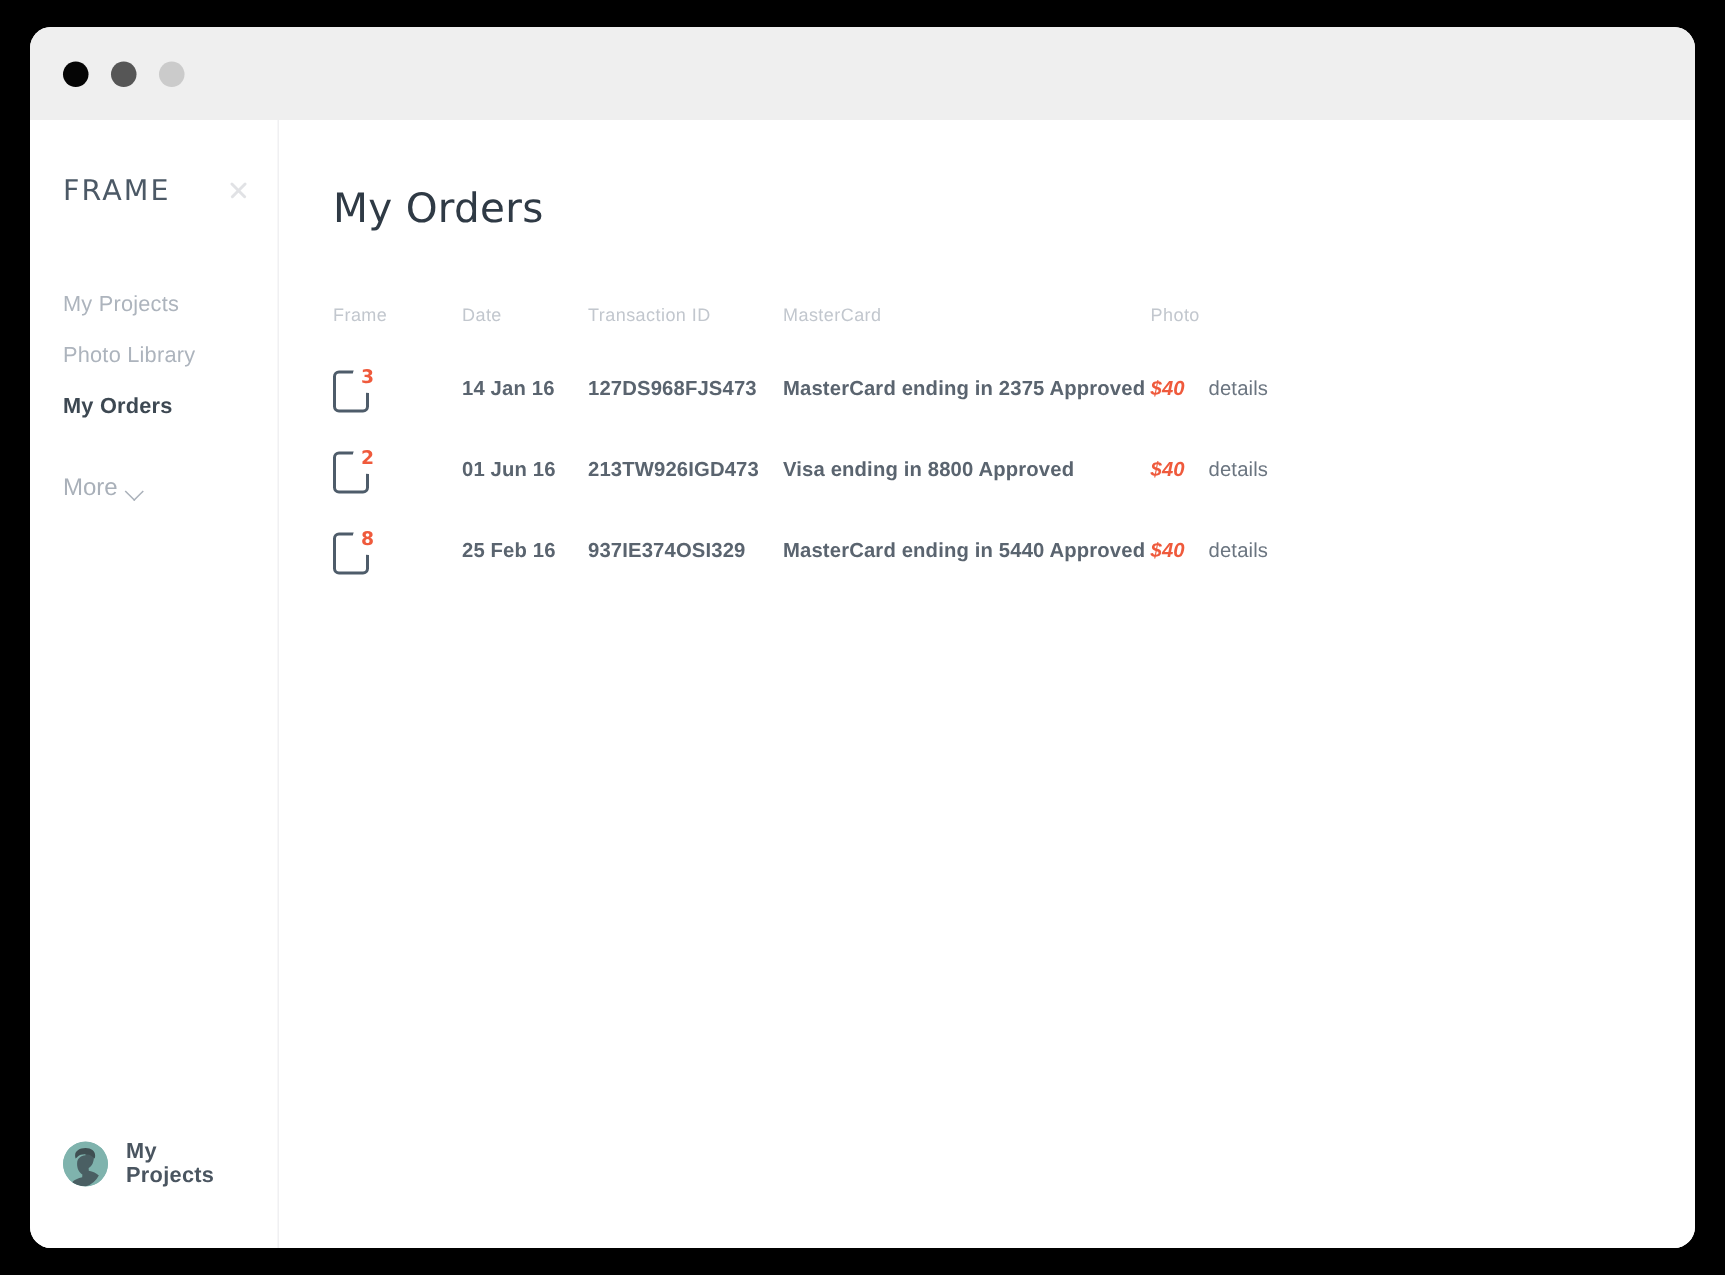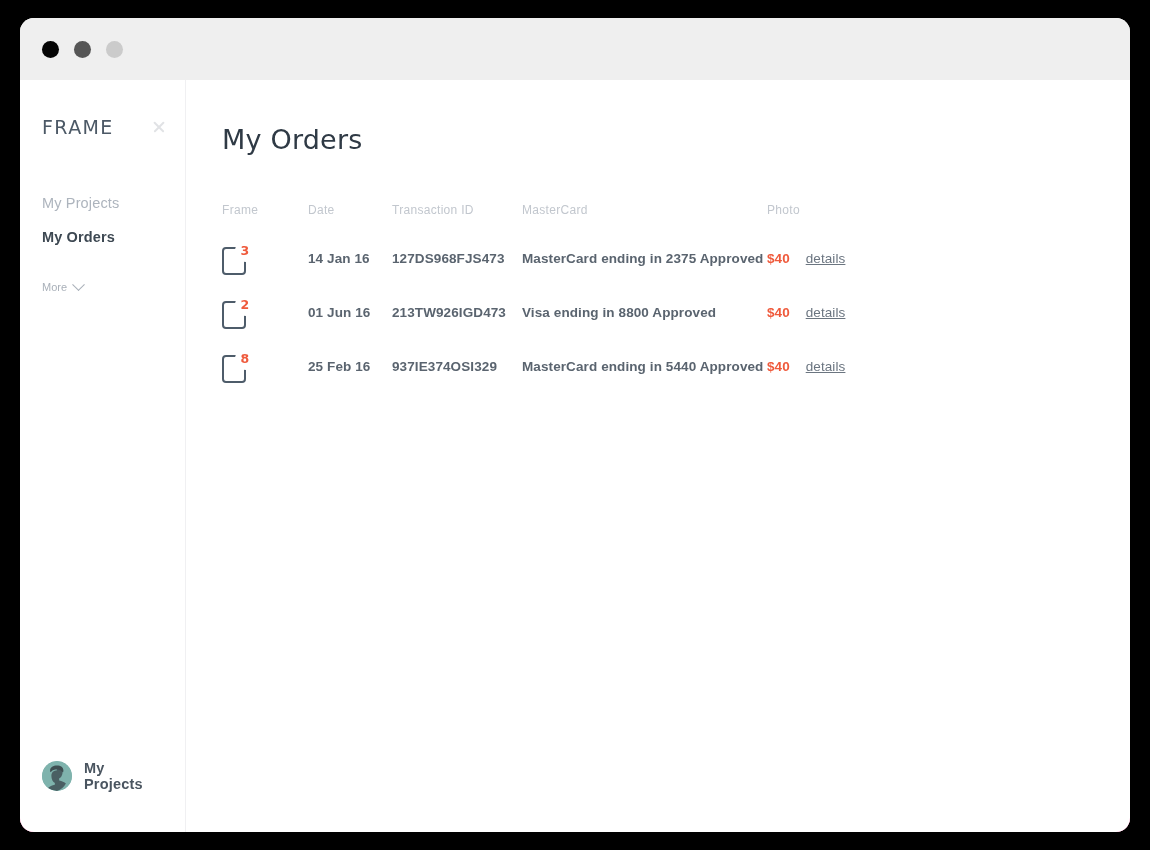--- a/index.html
+++ b/index.html
@@ -46,20 +46,21 @@
   .win-dot.close    { background: #050505; }
   .win-dot.minimize { background: #565656; }
   .win-dot.zoom     { background: #cbcbcb; }
 
   
   #window-body {
     flex: 1 1 auto;
     display: flex;
     min-height: 0;
     background: #ec4899;
+    border-radius: 30px;
   }
 
   
   #sidebar {
     width: 166px;
     flex: 0 0 166px;
     background: #ffffff;
     border-right: 1px solid #f0f0f2;
     position: relative;
     display: flex;
@@ -118,22 +119,22 @@
   .nav-item.active {
     color: #3d4852;
     font-weight: bold;
   }
 
   #sidebar-more {
     margin-top: 19px;
     padding: 0 22px;
     height: 28px;
     display: flex;
-    align-items: center;
-    font-size: 11px;
+    align-items: flex-end;
+    font-size: 16px;
     color: #a9b0b9;
     cursor: pointer;
   }
   #more-chevron {
     margin-left: 7px;
     display: inline-block;
     width: 9px;
     height: 9px;
     border-right: 1.6px solid #a9b0b9;
     border-bottom: 1.6px solid #a9b0b9;
@@ -246,27 +247,27 @@
     font-weight: bold;
     color: #ef5a3c;
     font-family: "DejaVu Sans", sans-serif;
   }
 
   .paid-cell { white-space: nowrap; }
   .paid-amount {
     color: #ef5a3c;
     font-weight: bold;
     font-size: 13.5px;
+    font-style: italic;
   }
   .details-link {
     margin-left: 12px;
     color: #6b7580;
     font-size: 13.5px;
     font-weight: normal;
-    text-decoration: underline;
     cursor: pointer;
   }
 </style>
 </head>
 <body>
 
 <div id="app-window">
 
   <div id="titlebar">
     <span class="win-dot close"></span>
@@ -279,20 +280,23 @@
     <aside id="sidebar">
 
       <div id="brand-row">
         <span id="brand-title">FRAME</span>
         <span id="sidebar-close"></span>
       </div>
 
       <nav id="sidebar-nav">
         <div class="nav-item">
           <span>My Projects</span>
+        </div>
+        <div class="nav-item">
+          <span>Photo Library</span>
         </div>
         <div class="nav-item active">
           <span>My Orders</span>
         </div>
       </nav>
 
       <div id="sidebar-more">
         <span>More</span>
         <span id="more-chevron"></span>
       </div>

